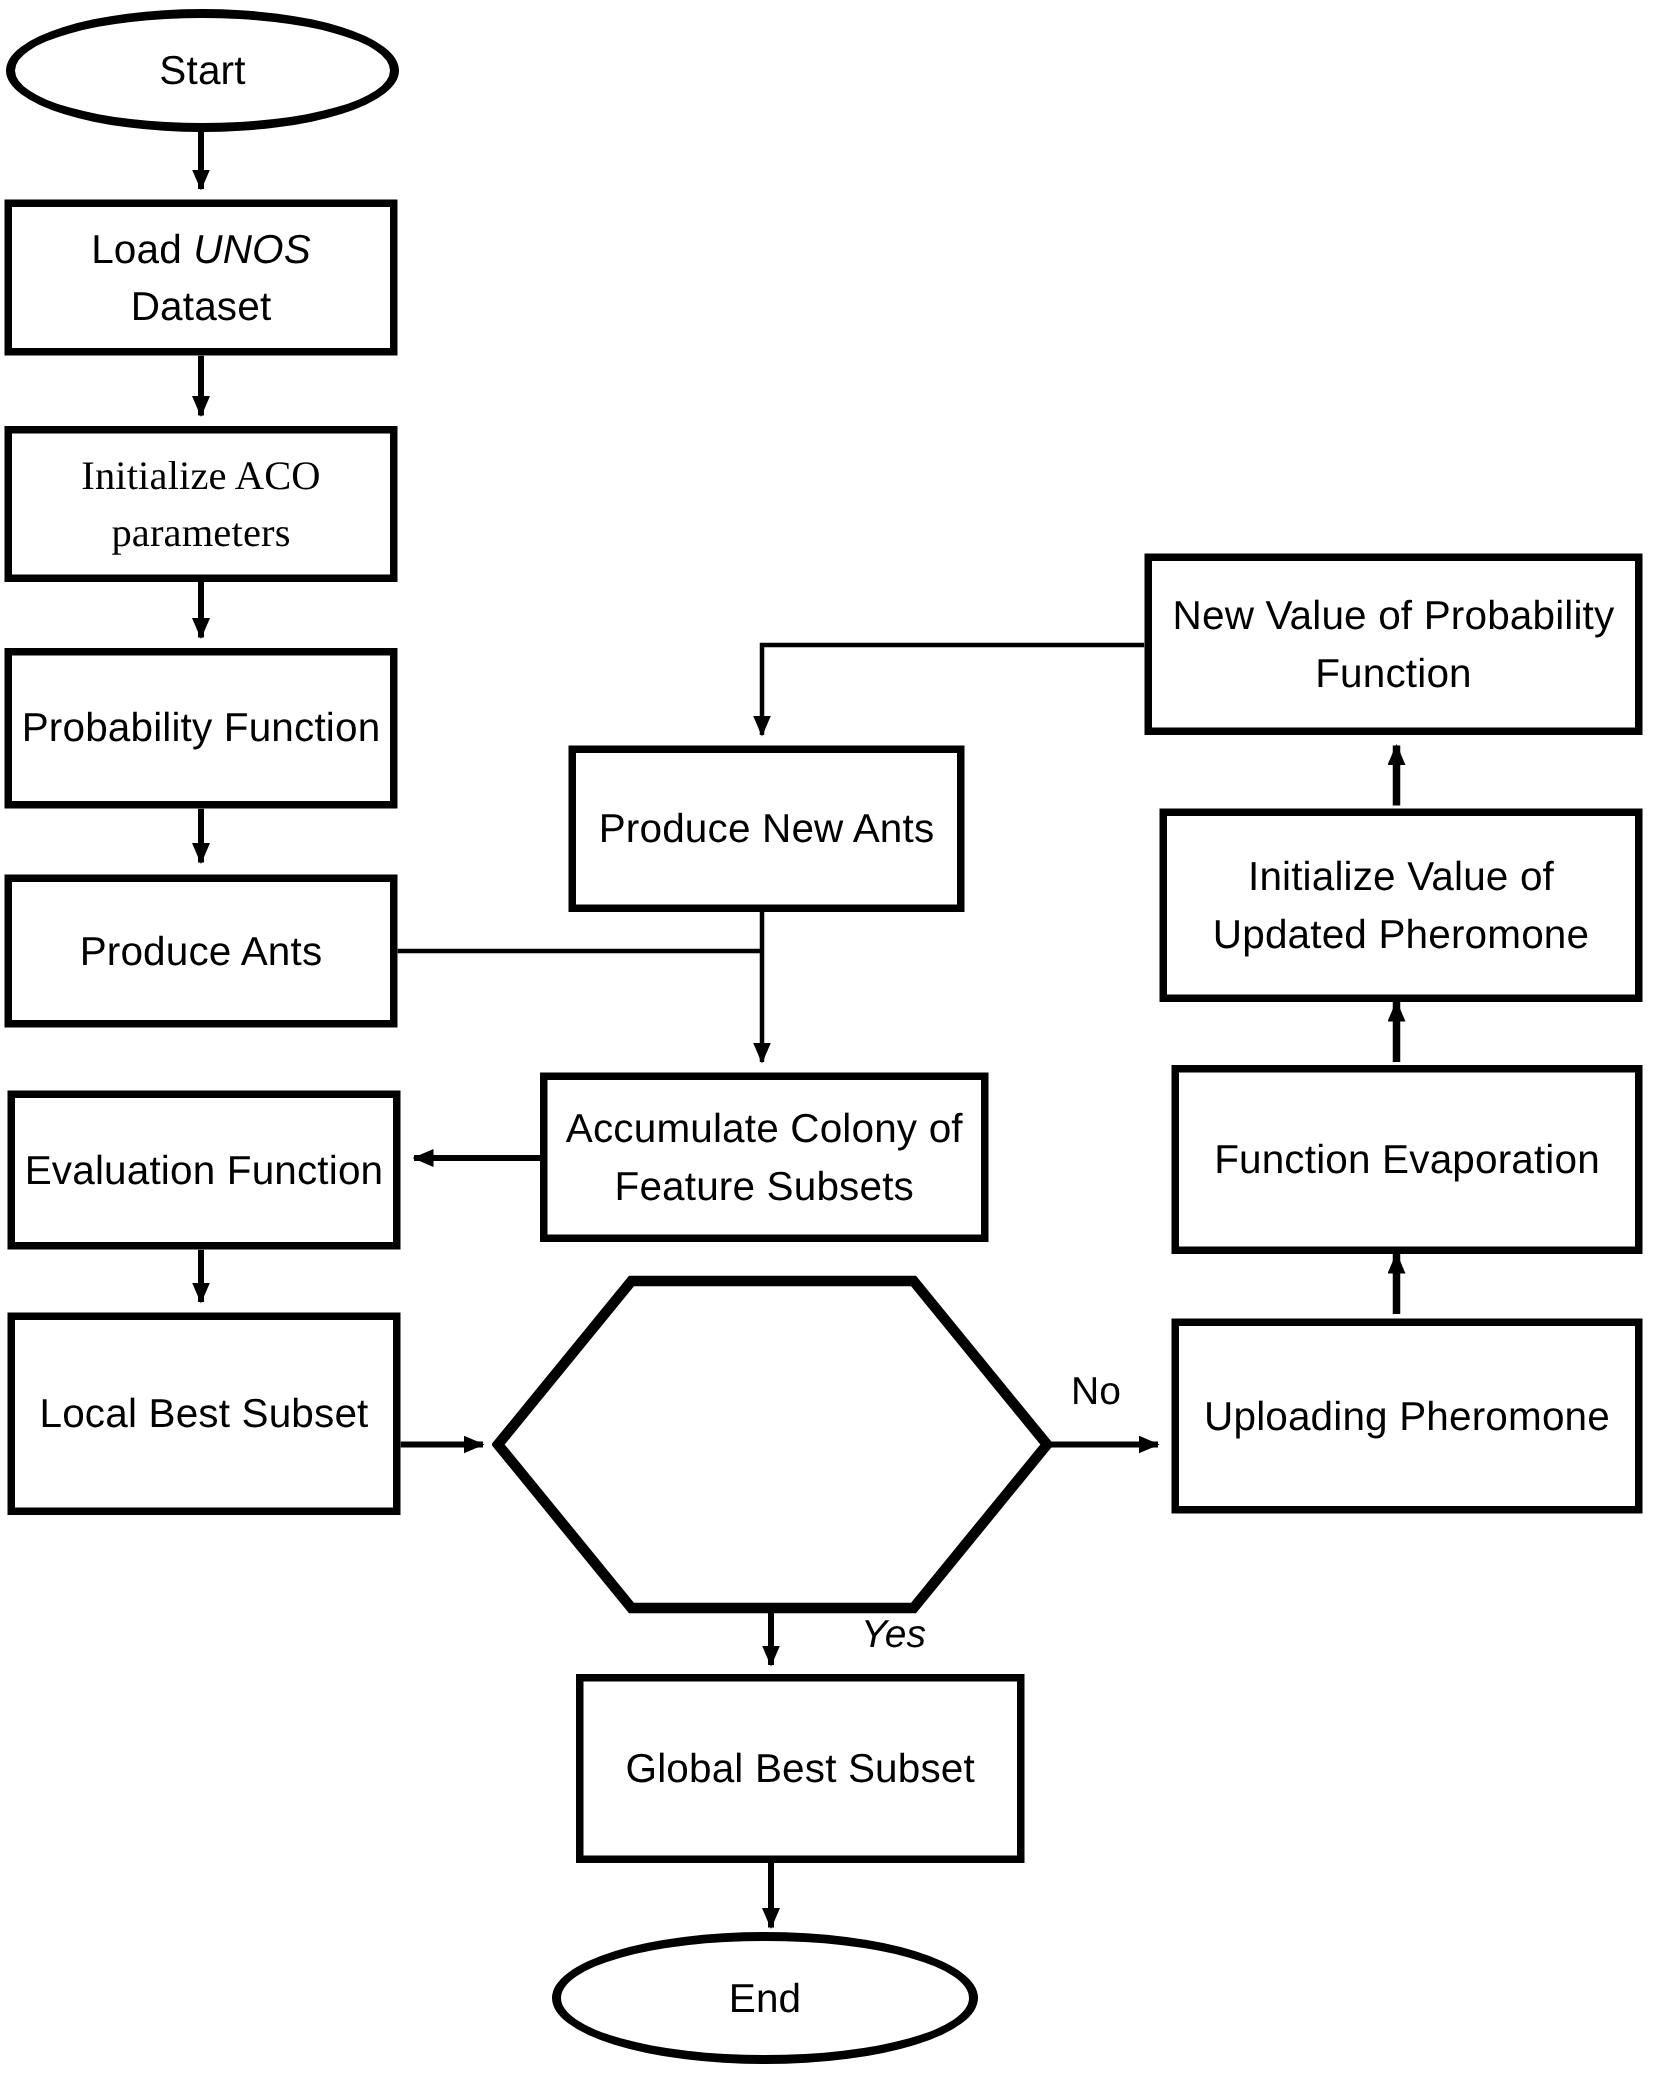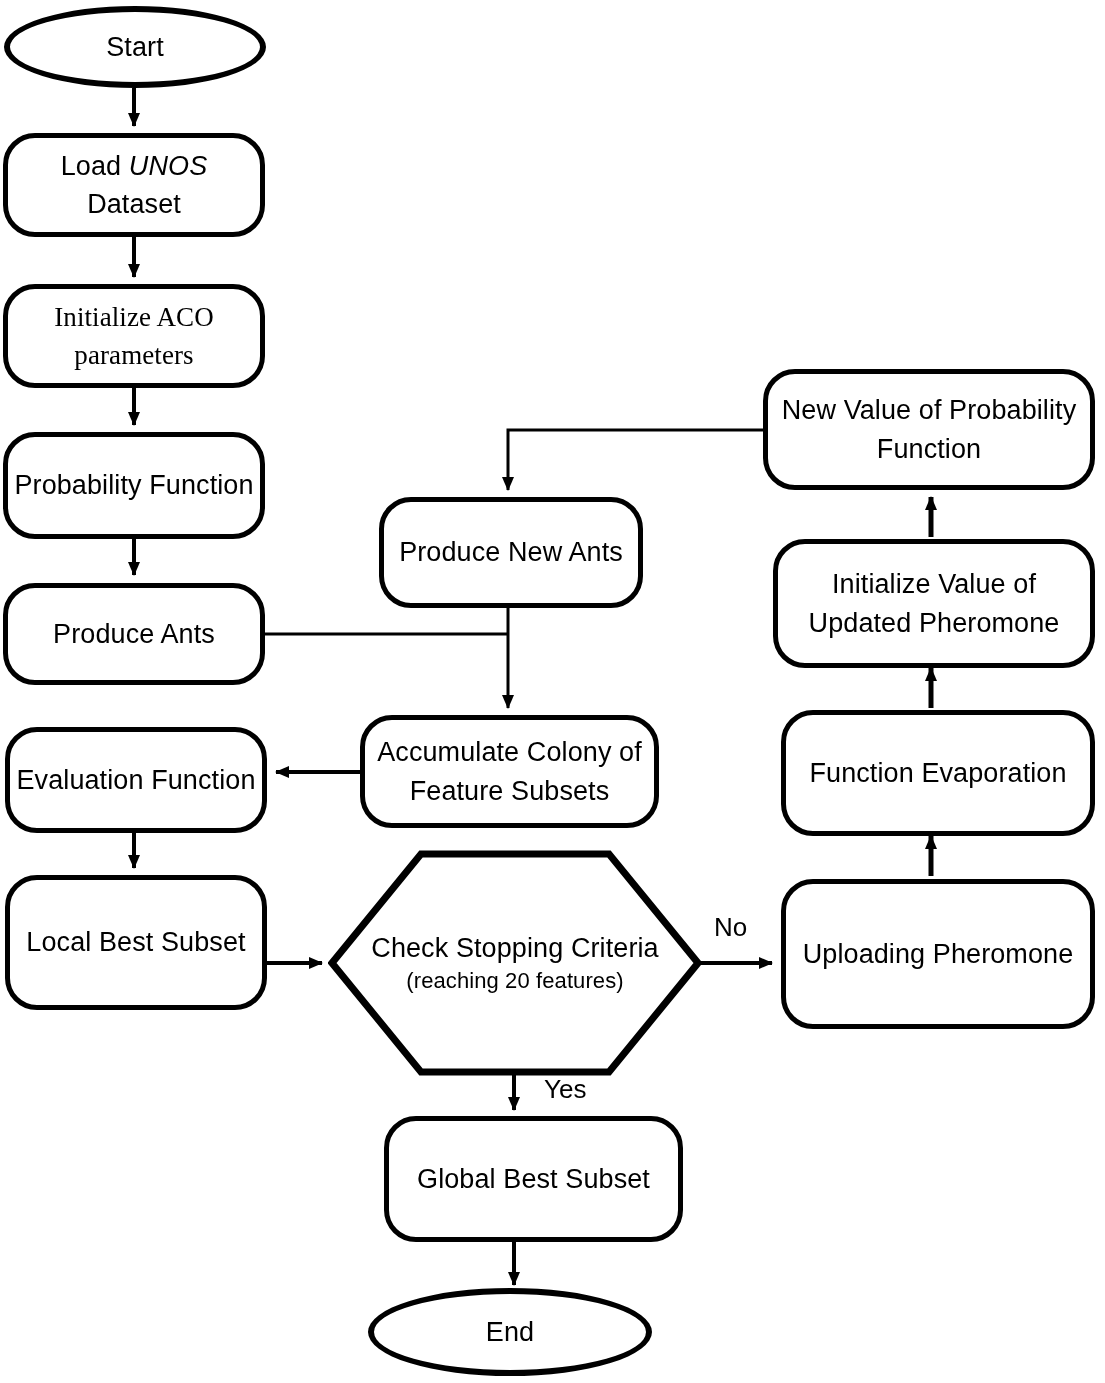--- a/index.html
+++ b/index.html
@@ -26,21 +26,20 @@
     height: 1383px;
   }
   .node {
     position: absolute;
     box-sizing: border-box;
     display: flex;
     align-items: center;
     justify-content: center;
     text-align: center;
     z-index: 3;
-    border-radius: 32px;
   }
   .process {
     border: 5px solid #000000;
     background: #ffffff;
   }
   .process .label {
     line-height: 1.42;
     padding: 0 6px;
   }
   .terminator {
@@ -160,39 +159,35 @@
   </div>
 
   <div class="node process" style="left:5px; top:875px; width:262px; height:135px;">
     <span class="label">Local Best Subset</span>
   </div>
 
   <div class="node decision" style="left:328px; top:850px; width:374px; height:226px;">
     <svg class="hexwrap" viewBox="0 0 374 226" preserveAspectRatio="none" xmlns="http://www.w3.org/2000/svg">
       <polygon points="93,4 281,4 370,113 281,222 93,222 4,113" fill="#ffffff" stroke="#000000" stroke-width="7" stroke-linejoin="miter"></polygon>
     </svg>
-    <span class="label">
-      <span>Check Stopping Criteria</span>
-      <span class="small">(reaching 20 features)</span>
-    </span>
   </div>
 
   <div class="edge-label" style="left:714px; top:912px;">No</div>
 
-  <div class="edge-label" style="left:544px; top:1074px;">Yes</div>
+  <div class="edge-label" style="left:574px; top:1074px;font-style:italic;">Yes</div>
 
   <div class="node process" style="left:360px; top:1116px; width:299px; height:126px;margin-left:24px;">
     <span class="label">Global Best Subset</span>
   </div>
 
   <div class="node terminator" style="left:368px; top:1288px; width:284px; height:88px;">
     <span class="label">End</span>
   </div>
 
-  <div class="node process" style="left:781px; top:879px; width:314px; height:150px;align-items:center;">
+  <div class="node process" style="left:781px; top:879px; width:314px; height:130px;align-items:center;">
     <span class="label">Uploading Pheromone</span>
   </div>
 
   <div class="node process" style="left:781px; top:710px; width:314px; height:126px;">
     <span class="label">Function Evaporation</span>
   </div>
 
   <div class="node process" style="left:773px; top:539px; width:322px; height:129px;">
     <span class="label">Initialize Value of Updated Pheromone</span>
   </div>

